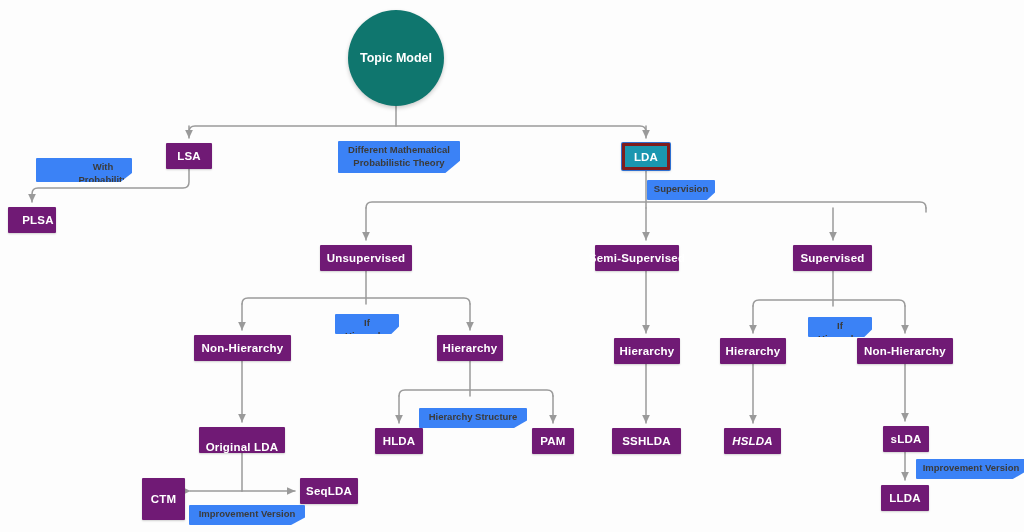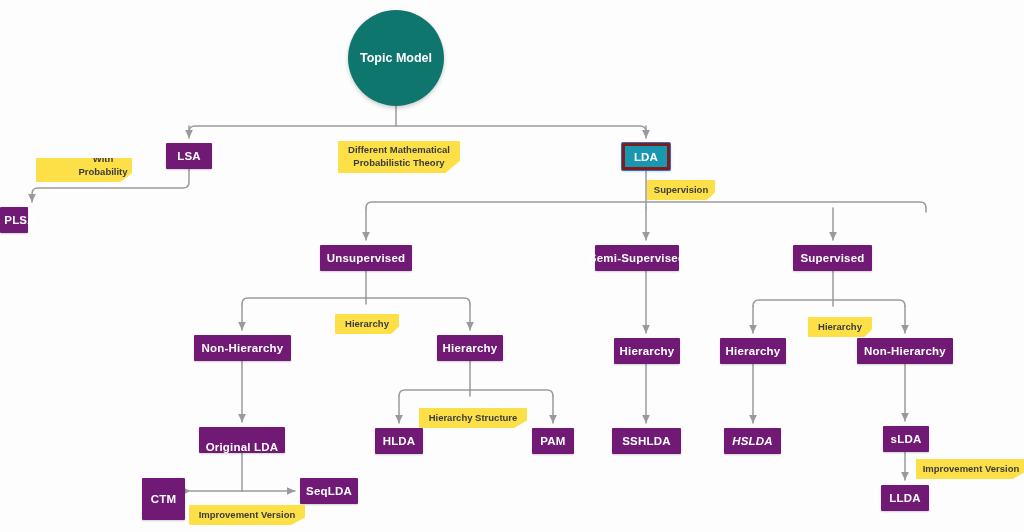--- a/index.html
+++ b/index.html
@@ -53,27 +53,27 @@
     align-items: center;
     justify-content: center;
     font-size: 12.5px;
     font-weight: bold;
     box-shadow: 0 2px 4px rgba(0,0,0,0.2);
     z-index: 3;
   }
   .note {
     position: absolute;
     box-sizing: border-box;
-    background: #fde047;
+    background: #3b82f6;
     color: #3b3b3b;
     font-size: 9.5px;
     font-weight: bold;
     line-height: 1.35;
     display: flex;
-    align-items: flex-end;
+    align-items: flex-start;
     justify-content: center;
     text-align: center;
     padding: 3px 6px;
     z-index: 4;
     border-radius: 1px;
   }
   .note.corner {
     clip-path: polygon(0 0, 100% 0, 100% 62%, 88% 100%, 0 100%);
   }
 </style>
@@ -143,21 +143,21 @@
     <span>Topic Model</span>
   </div>
 
   <div id="nodes">
       <div class="node" style="left: 166px; top: 143px; width: 46px; height: 26px;">
         <span>LSA</span>
       </div>
       <div class="node selected" style="left: 622px; top: 143px; width: 48px; height: 27px;">
         <span>LDA</span>
       </div>
-      <div class="node" style="left: 0; top: 207px; width: 28px; height: 26px; padding-left: 12px;">
+      <div class="node" style="left: 8px; top: 207px; width: 48px; height: 26px; padding-left: 12px;">
         <span>PLSA</span>
       </div>
       <div class="node" style="left: 320px; top: 245px; width: 92px; height: 26px;">
         <span>Unsupervised</span>
       </div>
       <div class="node" style="left: 595px; top: 245px; width: 84px; height: 26px;">
         <span>Semi-Supervised</span>
       </div>
       <div class="node" style="left: 793px; top: 245px; width: 79px; height: 26px;">
         <span>Supervised</span>

